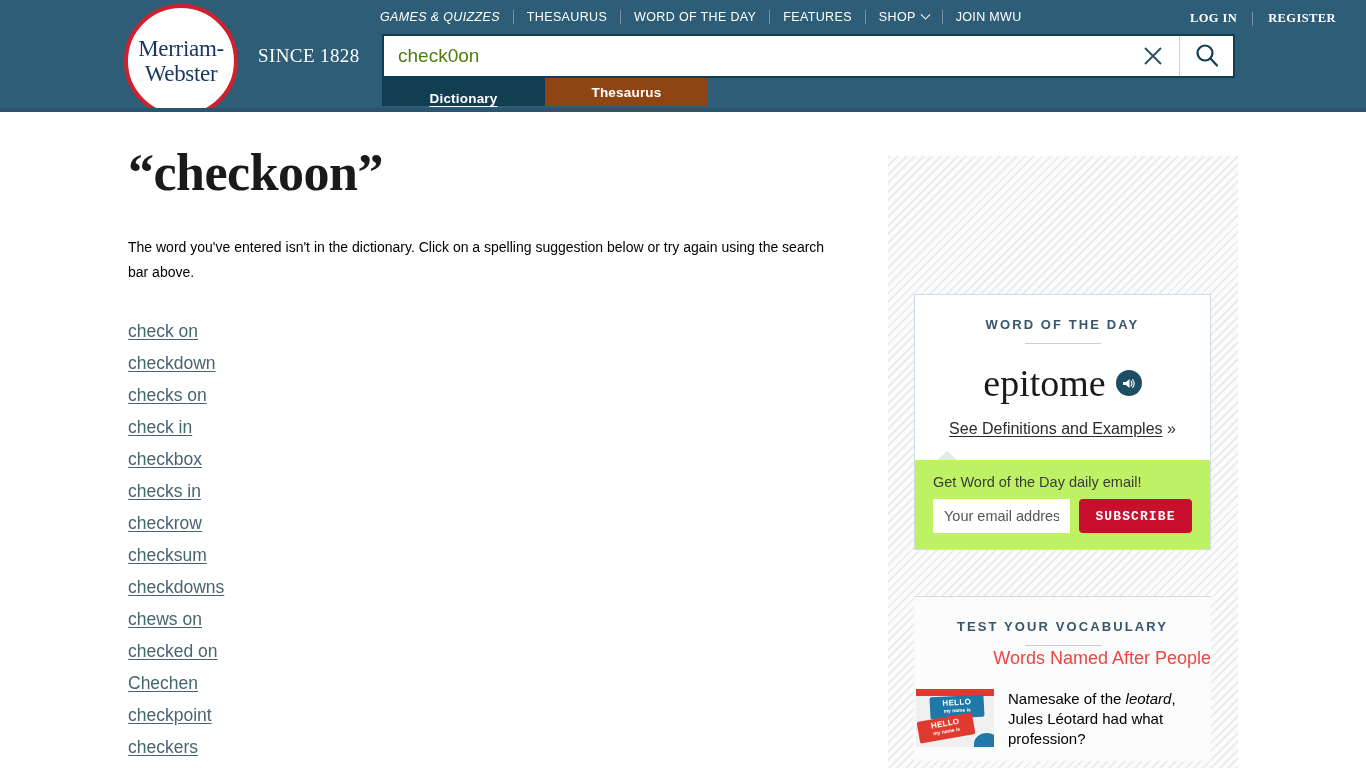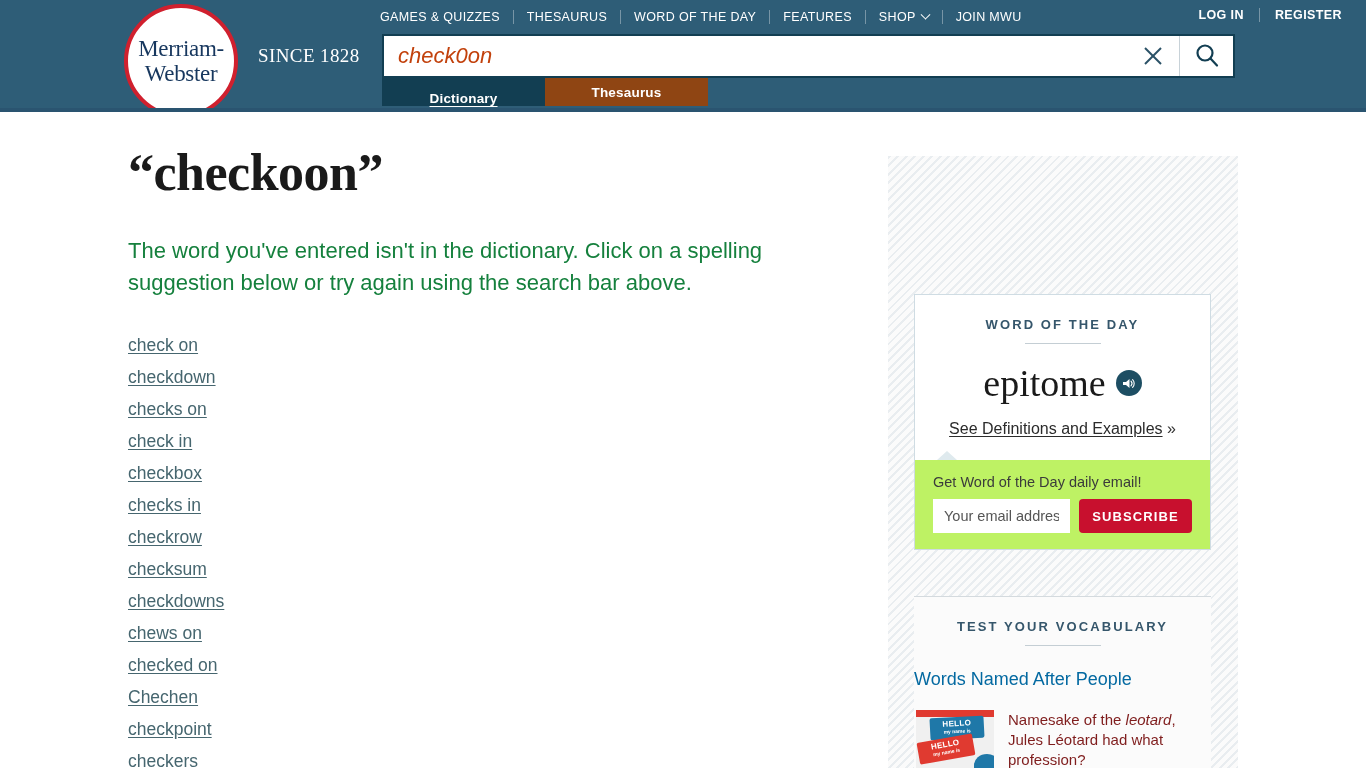--- a/index.html
+++ b/index.html
@@ -63,36 +63,36 @@
   }
   .topnav a {
     color: #ffffff;
     font-size: 12.5px;
     letter-spacing: 0.35px;
     text-decoration: none;
     padding: 0 13px;
     white-space: nowrap;
     display: inline-flex; align-items: center;
   }
-  .topnav a:first-child { padding-left: 0; }
+  .topnav a:first-child { padding-left: 0; font-style: italic; }
   .nav-sep {
     width: 1px; height: 14px;
     background: rgba(255,255,255,0.35);
   }
   .chev {
     display: inline-block;
     margin-left: 6px;
     width: 7px; height: 7px;
     border-right: 1.6px solid #ffffff;
     border-bottom: 1.6px solid #ffffff;
     transform: rotate(45deg) translate(-2px,-2px);
   }
   .topnav-right {
-    position: absolute; right: 24px; top: 8px;
-    display: flex; align-items: flex-start; height: 18px;
+    position: absolute; right: 30px; top: 8px;
+    display: flex; align-items: flex-end; height: 18px; font-family: Liberation Serif, serif;
   }
   .topnav-right a {
     color: #ffffff;
     font-size: 12.5px;
     font-weight: bold;
     letter-spacing: 0.4px;
     text-decoration: none;
     padding: 0 15px;
     white-space: nowrap;
   }
@@ -104,24 +104,23 @@
     width: 853px; height: 44px;
     background: #ffffff;
     border: 2px solid #123e52;
     display: flex; align-items: stretch;
   }
   .search-input {
     flex: 1;
     border: none; outline: none;
     padding: 0 14px;
     font-family: "Liberation Sans", sans-serif;
-    font-size: 22px;
-    color: #c2410c;
+    font-size: 19px;
+    color: #4d7c0f;
     background: transparent;
-    font-style: italic;
   }
   .clear-btn {
     width: 52px;
     background: transparent;
     border: none;
     cursor: pointer;
     display: flex; align-items: center; justify-content: center;
   }
   .clear-btn svg { display: block; }
   .search-btn {
@@ -169,23 +168,23 @@
     font-family: "Liberation Serif", serif;
     font-size: 52px;
     font-weight: bold;
     color: #1a1a1a;
     margin: 0;
     line-height: 1.05;
     letter-spacing: -0.5px;
   }
   .lede {
     margin: 34px 0 0 0;
-    font-size: 22px;
-    line-height: 32px;
-    color: #15803d;
+    font-size: 14px;
+    line-height: 25px;
+    color: #000000;
     max-width: 730px;
   }
   .suggestions {
     list-style: none;
     margin: 30px 0 0 0;
     padding: 0;
   }
   .suggestions li { margin: 0; }
   .suggestions a {
     display: inline-block;
@@ -296,41 +295,41 @@
     color: #444444;
     min-width: 0;
   }
   .email-input::placeholder { color: #555555; }
   .subscribe-btn {
     width: 113px; height: 34px;
     background: #c8102e;
     border: none;
     border-radius: 4px;
     color: #ffffff;
-    font-family: Liberation Sans, sans-serif;
+    font-family: Liberation Mono, monospace;
     font-size: 13px;
     font-weight: bold;
     letter-spacing: 1.1px;
     cursor: pointer;
   }
 
   
   .quiz {
     position: absolute;
     left: 26px; top: 440px;
     width: 297px;
     background: #fbfbfb;
     border-top: 1px solid #d4dade;
     padding: 0 0 12px 0;
   }
   .quiz-sub {
-    text-align: left;
+    text-align: right;
     font-size: 18px;
-    color: #0369a1;
-    margin-top: 23px;
+    color: #ef4444;
+    margin-top: 2px;
   }
   .quiz-body {
     display: flex;
     gap: 14px;
     margin-top: 20px;
     padding: 0 2px;
   }
   .quiz-thumb {
     width: 78px; height: 58px;
     flex: 0 0 auto;
@@ -368,21 +367,21 @@
   }
   .thumb-blob {
     position: absolute; right: -6px; bottom: -8px;
     width: 26px; height: 22px;
     background: #1f78a8;
     border-radius: 50% 50% 0 0;
   }
   .quiz-q {
     font-size: 15px;
     line-height: 20px;
-    color: #7f1d1d;
+    color: #000000;
   }
   .quiz-q em { font-style: italic; }
 </style>
 </head>
 <body>
 
 <div class="header">
 
   <div class="logo-wrap">
     <div class="logo-circle">

